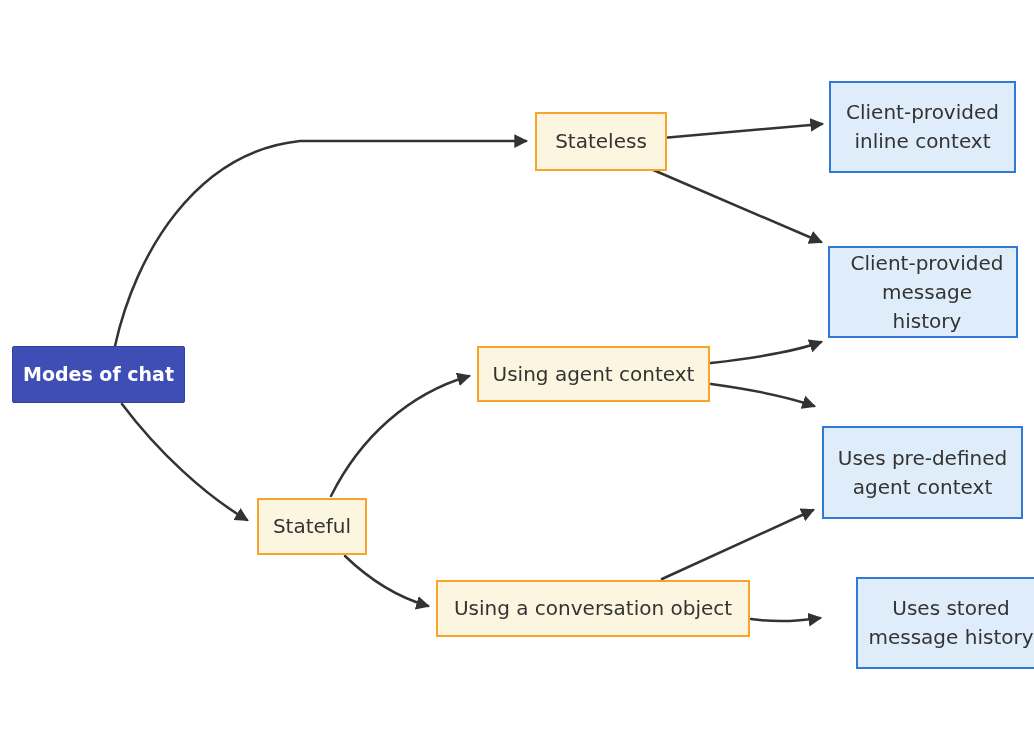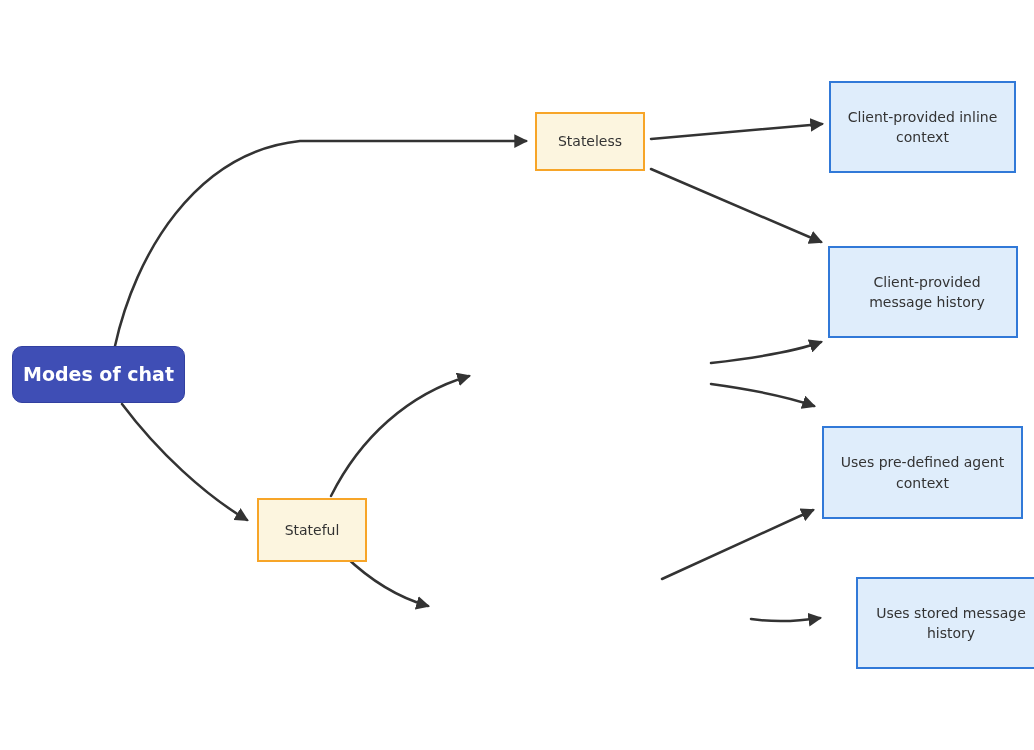--- a/index.html
+++ b/index.html
@@ -13,25 +13,25 @@
     position:relative;width:1034px;height:750px;overflow:hidden;
     background:var(--background);
     font-family:"DejaVu Sans","Liberation Sans",sans-serif;
     color:var(--text);
   }
   .edge-layer{position:absolute;left:0;top:0;width:1034px;height:750px;}
   .edge{fill:none;stroke:var(--edge);stroke-width:2.5;stroke-linecap:round;}
   .arrow-head{fill:var(--edge);stroke:none;}
   .node{
     position:absolute;display:flex;align-items:center;justify-content:center;
-    text-align:center;box-sizing:border-box;font-size:14px;line-height:1.45;
+    text-align:center;box-sizing:border-box;font-size:20px;line-height:1.45;
   }
   .node-root{
     background:var(--root-fill);border:1px solid var(--root-stroke);
-    border-radius:10px;color:var(--root-text);font-weight:bold;font-size:19px;
+    border-radius:2px;color:var(--root-text);font-weight:bold;font-size:19px;
   }
   .node-branch{
     background:var(--branch-fill);border:2px solid var(--branch-stroke);
   }
   .node-leaf{
     background:var(--leaf-fill);border:2px solid var(--leaf-stroke);
     padding:6px 8px;
   }
 </style>
 </head>
@@ -54,29 +54,35 @@
     <path class="edge" d="M 711,363 C 755,358 793,352 821,342" marker-end="url(#arrow)"></path>
     <path class="edge" d="M 711,384 C 755,390 788,397 814,406" marker-end="url(#arrow)"></path>
     <path class="edge" d="M 662,579 L 813,510" marker-end="url(#arrow)"></path>
     <path class="edge" d="M 751,619 C 778,623 800,621 820,618" marker-end="url(#arrow)"></path>
   </svg>
 
   <div class="node node-root" style="left:12px;top:346px;width:173px;height:57px;">
     <span>Modes of chat</span>
   </div>
 
-  <div class="node node-branch" style="left:535px;top:112px;width:110px;height:59px;">
+  <div class="node node-branch" style="left:535px;top:112px;width:132px;height:59px;">
     <span>Stateless</span>
   </div>
 
-  <div class="node node-branch" style="left:257px;top:498px;width:110px;height:64px;">
+  <div class="node node-branch" style="left:257px;top:498px;width:110px;height:57px;">
     <span>Stateful</span>
   </div>
 
+  <div class="node node-branch" style="left:477px;top:346px;width:233px;height:56px;">
+    <span>Using agent context</span>
+  </div>
 
+  <div class="node node-branch" style="left:436px;top:580px;width:314px;height:57px;">
+    <span>Using a conversation object</span>
+  </div>
 
   <div class="node node-leaf" style="left:829px;top:81px;width:187px;height:92px;">
     <span>Client-provided inline context</span>
   </div>
 
   <div class="node node-leaf" style="left:828px;top:246px;width:190px;height:92px;padding-left:16px;">
     <span>Client-provided message history</span>
   </div>
 
   <div class="node node-leaf" style="left:822px;top:410px;width:201px;height:93px;margin-top:16px;">

